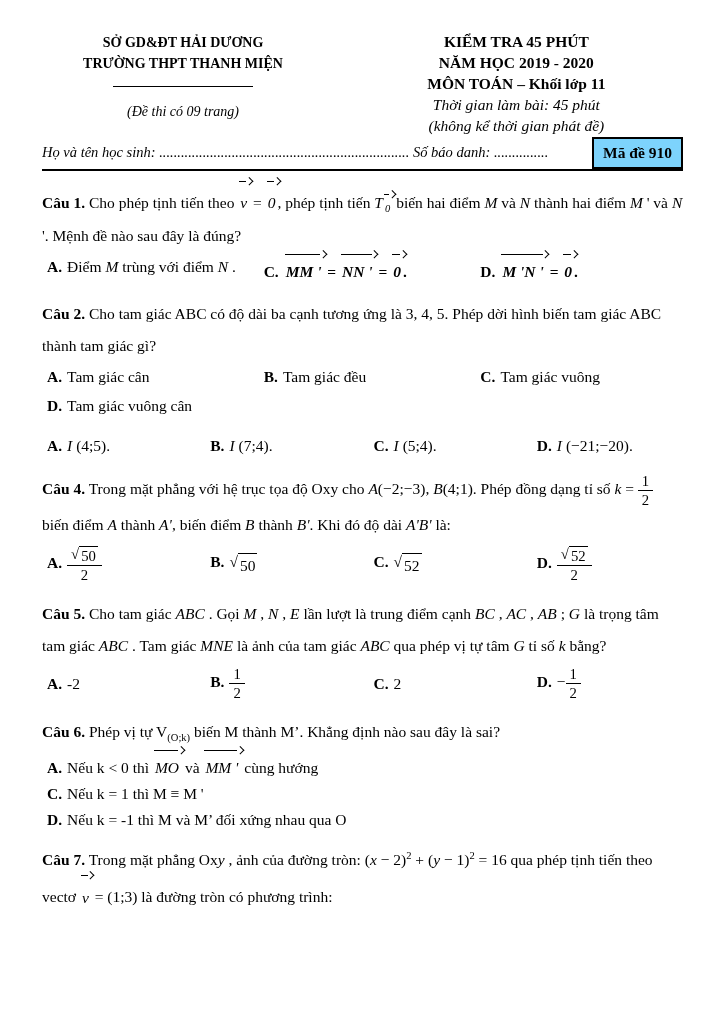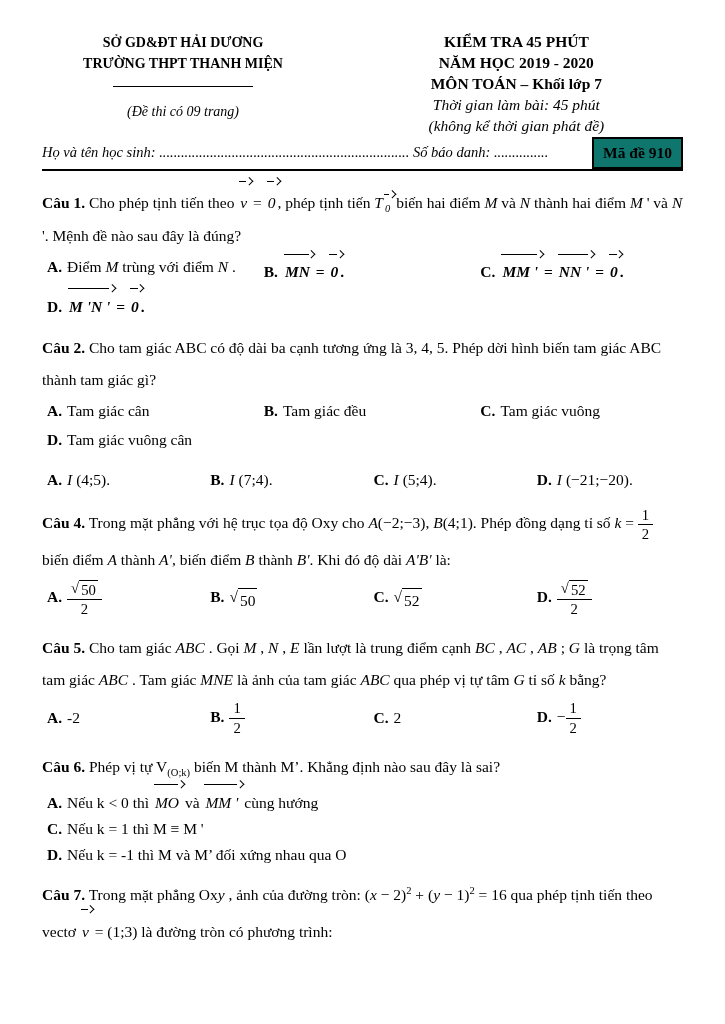--- a/index.html
+++ b/index.html
@@ -28,21 +28,21 @@
 
   
   .student-row {
     display: flex; align-items: flex-end; justify-content: space-between;
     margin-top: 0; padding-bottom: 8px;
     border-bottom: 2.5px solid #000;
   }
   .student-line { font-style: italic; font-size: 14.5px; white-space: nowrap; overflow: hidden; flex: 1; }
   .exam-code-box {
     border: 2px solid #000; padding: 5px 9px; margin-left: 10px; margin-bottom: -8px;
-    font-weight: bold; font-size: 15.5px; background: #0f766e; white-space: nowrap;
+    font-weight: bold; font-size: 15.5px; background: #7dd3fc; white-space: nowrap;
   }
 
   
   main { flex: 0 0 auto; }
   .question { margin-top: 11px; }
   .q-text { font-size: 15.5px; line-height: 2.05; }
   .q-label { font-weight: bold; }
   .options { margin-top: 1px; font-size: 15.5px; }
   .option { padding: 2.5px 0 2.5px 5px; line-height: 1.55; }
   .options.cols2 { display: grid; grid-template-columns: 1fr 1fr 1fr; column-gap: 9px; }
@@ -79,37 +79,36 @@
   <header class="hdr">
     <div class="hdr-left">
       <div class="b">SỞ GD&amp;ĐT HẢI DƯƠNG</div>
       <div class="b">TRƯỜNG THPT THANH MIỆN</div>
       <div class="hr-short"></div>
       <div class="i">(Đề thi có 09 trang)</div>
     </div>
     <div class="hdr-right">
       <div class="b">KIỂM TRA 45 PHÚT</div>
       <div class="b">NĂM HỌC 2019 - 2020</div>
-      <div class="b">MÔN TOÁN – Khối lớp 7</div>
+      <div class="b">MÔN TOÁN – Khối lớp 11</div>
       <div class="i">Thời gian làm bài: 45 phút</div>
       <div class="i">(không kể thời gian phát đề)</div>
     </div>
   </header>
 
   <div class="student-row">
     <span class="student-line">Họ và tên học sinh: ..................................................................... Số báo danh: ...............</span>
     <span class="exam-code-box">Mã đề 910</span>
   </div>
 
   <main>
       <section class="question">
         <p class="q-text"><b class="q-label">Câu 1.</b> Cho phép tịnh tiến theo <span class="vec">v</span> = <span class="vec">0</span>, phép tịnh tiến <i>T</i><sub><span class="vec">0</span></sub> biến hai điểm <i>M</i> và <i>N</i> thành hai điểm <i>M</i> ' và <i>N</i> '. Mệnh đề nào sau đây là đúng?</p>
         <div class="options cols2">
           <div class="option"><b class="opt-letter">A.</b><span>Điểm <i>M</i> trùng với điểm <i>N</i> .</span></div>
-          <div class="option"><b class="opt-letter">B.</b><span><b><span class="vec">MN</span> = <span class="vec">0</span>.</b></span></div>
           <div class="option"><b class="opt-letter">C.</b><span><b><span class="vec">MM '</span> = <span class="vec">NN '</span> = <span class="vec">0</span>.</b></span></div>
           <div class="option"><b class="opt-letter">D.</b><span><b><span class="vec">M 'N '</span> = <span class="vec">0</span>.</b></span></div>
         </div>
       </section>
       <section class="question">
         <p class="q-text"><b class="q-label">Câu 2.</b> Cho tam giác ABC có độ dài ba cạnh tương ứng là 3, 4, 5. Phép dời hình biến tam giác ABC thành tam giác gì?</p>
         <div class="options cols2">
           <div class="option"><b class="opt-letter">A.</b><span>Tam giác cân</span></div>
           <div class="option"><b class="opt-letter">B.</b><span>Tam giác đều</span></div>
           <div class="option"><b class="opt-letter">C.</b><span>Tam giác vuông</span></div>

